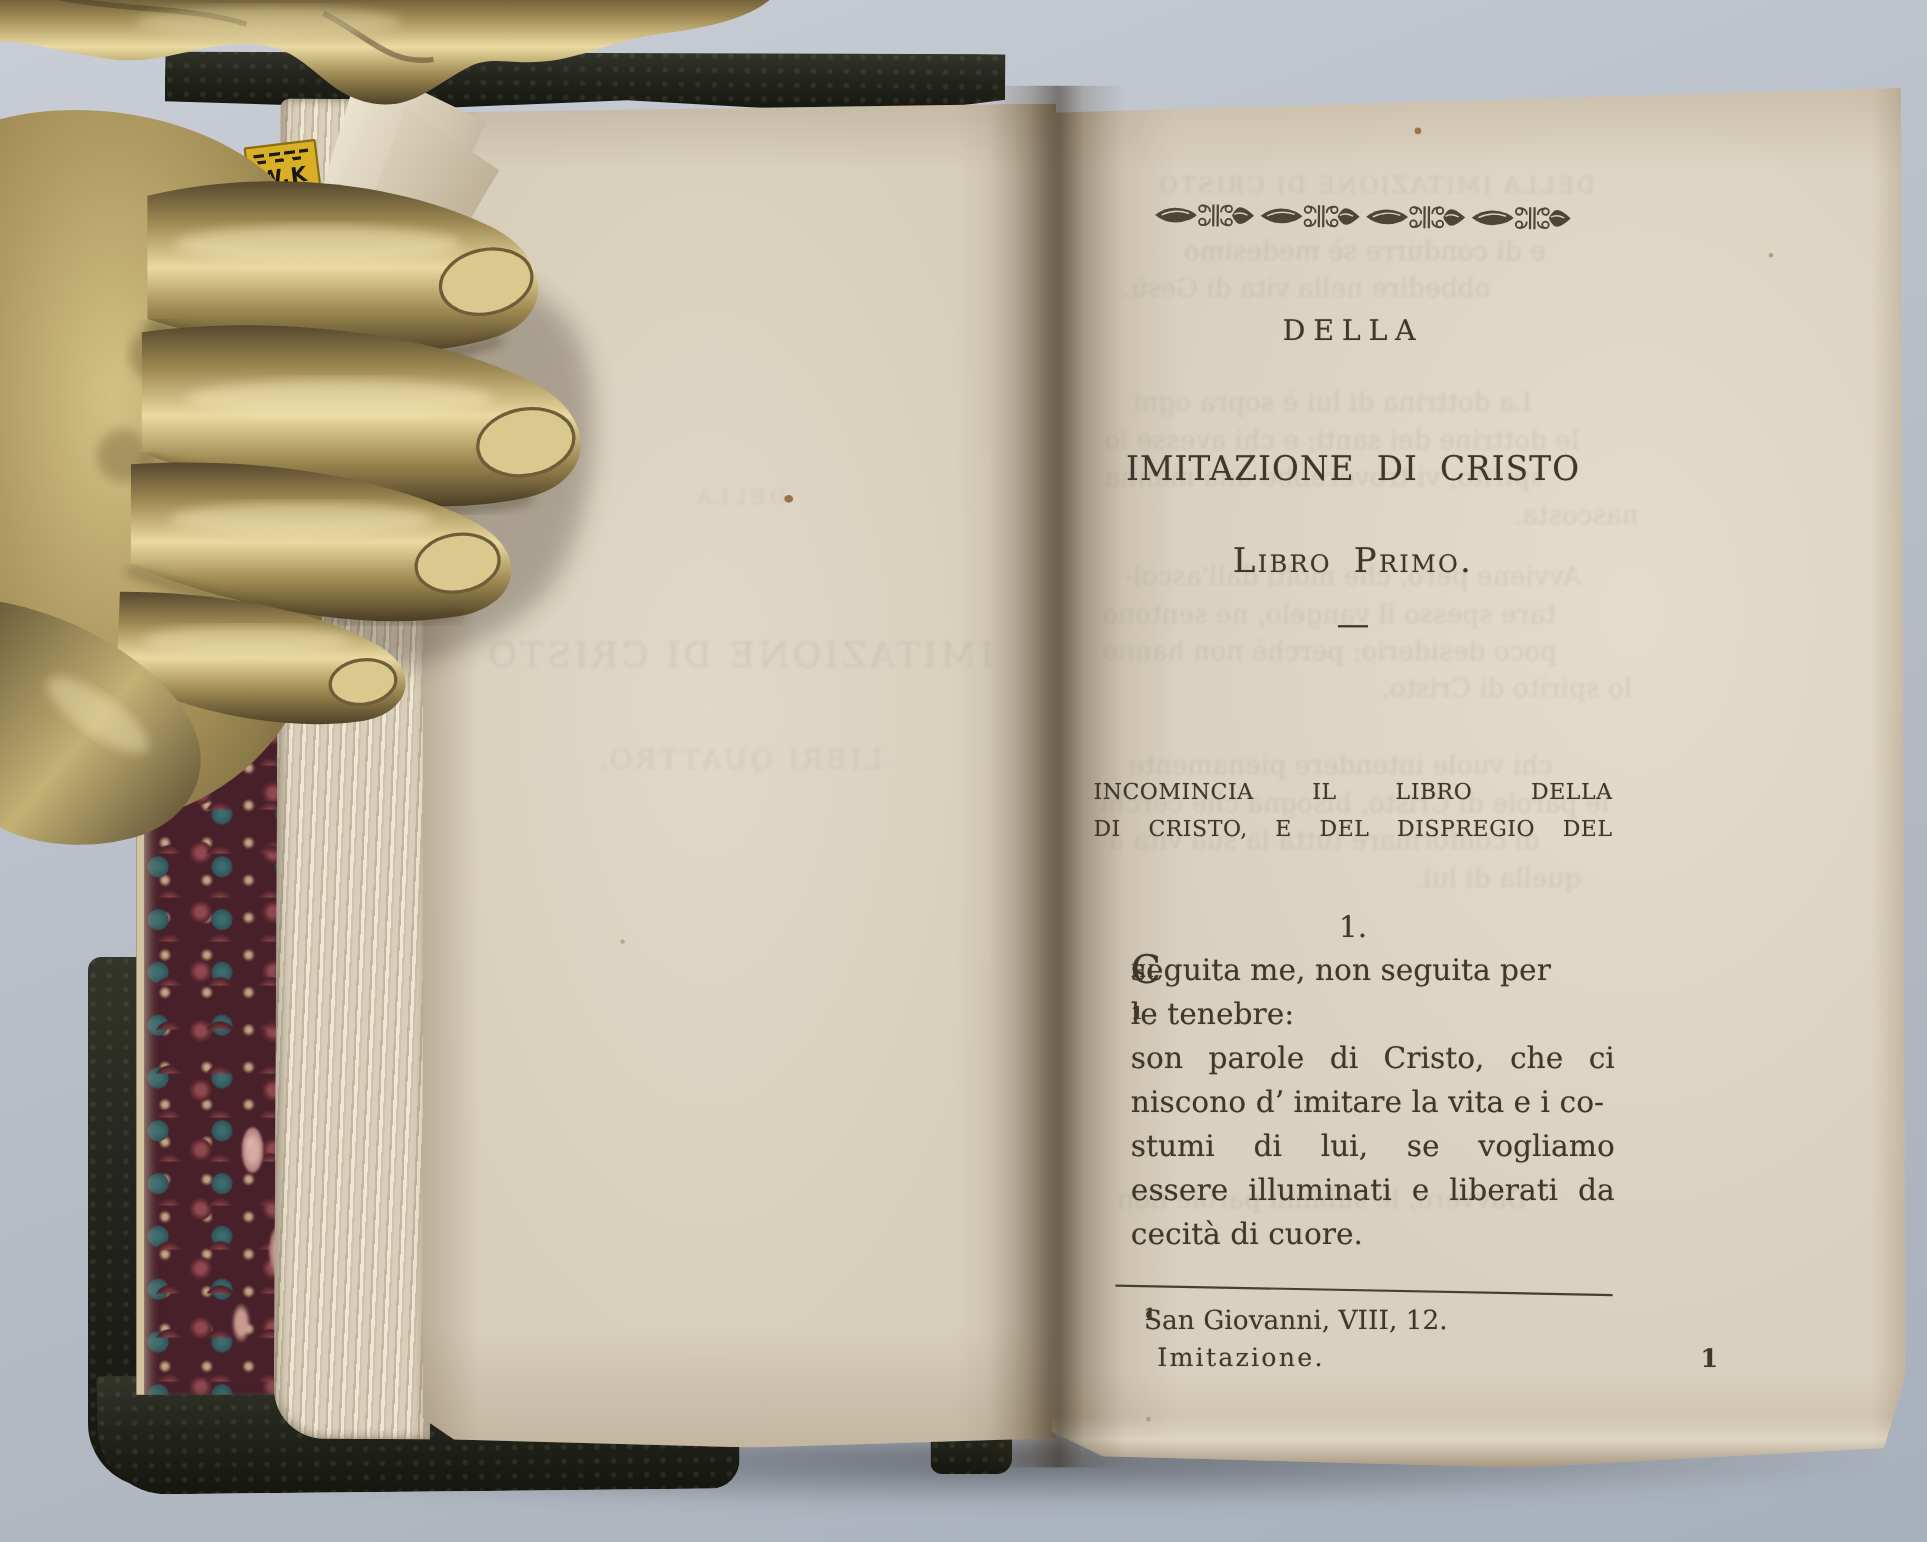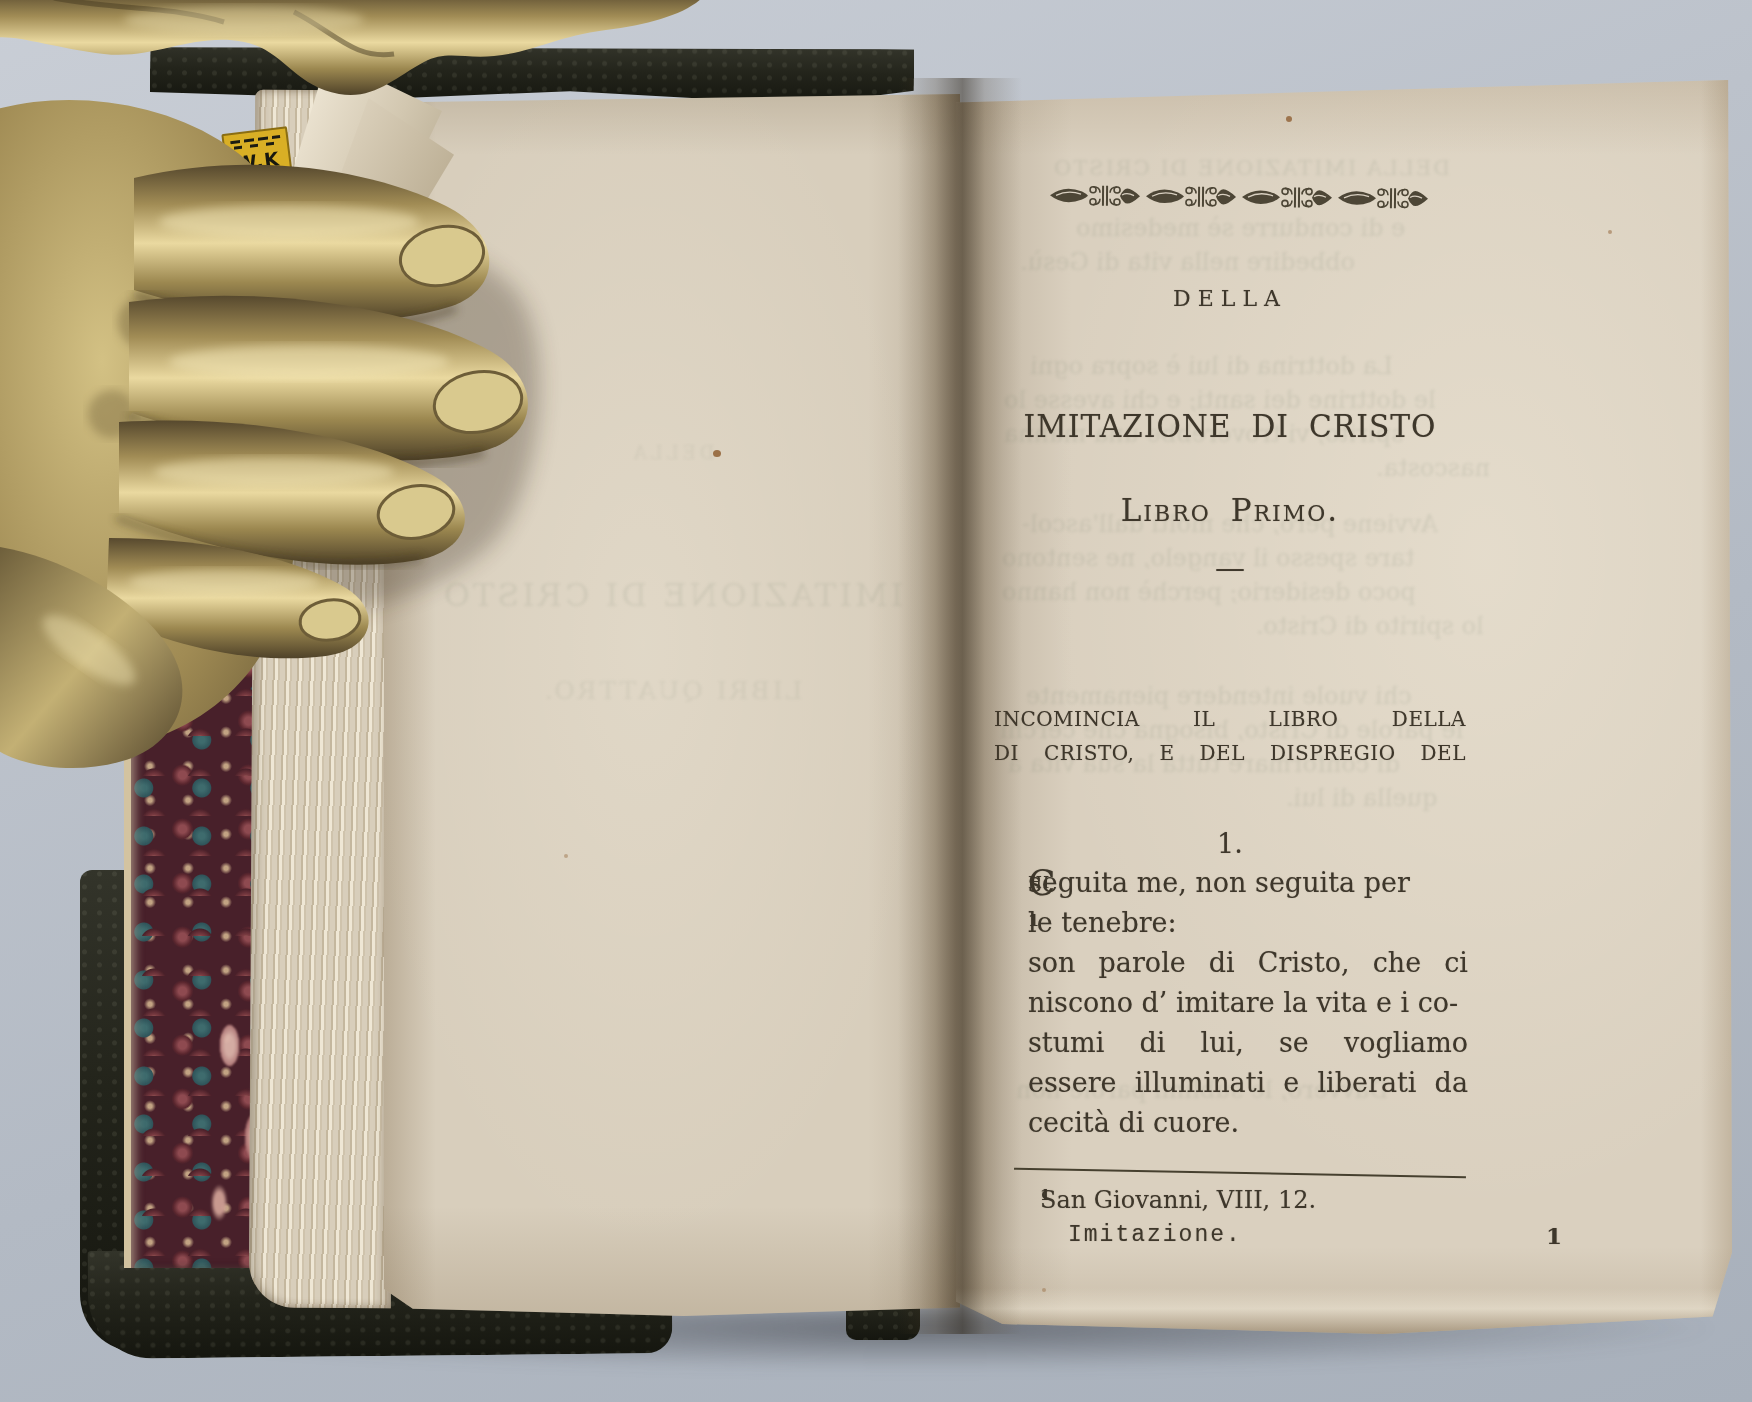--- a/index.html
+++ b/index.html
@@ -95,21 +95,21 @@
 
   
   .ghost{white-space:nowrap;transform:scaleX(-1);filter:blur(1.6px);opacity:.15;color:#6d7a66;z-index:1;}
   .lp-ghost{width:100%;text-align:center;left:0;}
 
   
   .rp-content{left:0;top:0;width:100%;height:100%;z-index:3;color:#3e372b;
     text-shadow:0 0 1px rgba(62,55,43,.35);}
   .head-col{left:28px;width:492px;text-align:center;}
   .ornament-wrap{left:92px;top:100px;width:384px;height:36px;transform:rotate(.5deg);}
-  .t-della{top:206px;font-size:22px;letter-spacing:7px;}
+  .t-della{top:206px;font-size:26px;letter-spacing:7px;}
   .t-main{top:328px;font-size:31px;letter-spacing:1px;word-spacing:10px;transform:scaleX(.96);}
   .t-libro{top:412px;font-size:31px;font-variant:small-caps;letter-spacing:2px;word-spacing:8px;}
   .t-dash{top:470px;font-size:30px;}
   .t-cap{top:558px;font-size:31px;font-variant:small-caps;letter-spacing:1px;}
   .subtitle{left:38px;top:622px;width:472px;font-size:20px;letter-spacing:.5px;word-spacing:5px;}
   .subtitle .sline{position:relative;display:block;height:34px;line-height:34px;overflow:hidden;}
   .subtitle .sline.just{text-align:justify;}
   .subtitle .sline.just::after{content:"";display:inline-block;width:100%;}
   .subtitle .sline.cent{text-align:center;word-spacing:9px;}
   .t-num{top:748px;font-size:27px;}
@@ -117,21 +117,21 @@
   .para .jline{position:relative;display:block;height:40px;line-height:38px;overflow:hidden;text-align:justify;}
   .para .jline::after{content:"";display:inline-block;width:100%;}
   .para .jline-last{position:relative;display:block;height:40px;line-height:38px;}
   .pcap{font-size:36px;}
   .psmallcap{font-size:16px;letter-spacing:1px;}
   .noteref{font-size:16px;font-weight:bold;position:relative;top:-2px;}
   .fn-rule{left:58px;top:1092px;width:452px;height:2px;background:#46402f;transform:rotate(1.1deg);}
   .footnote{left:84px;top:1106px;font-size:24px;white-space:nowrap;}
   .footnote sup{font-size:15px;font-weight:bold;}
   .sig-row{left:60px;top:1142px;width:570px;height:34px;font-size:23px;}
-  .sig{left:52px;top:0;letter-spacing:2px;position:absolute;font-family:Liberation Mono, monospace;}
+  .sig{left:36px;top:0;letter-spacing:2px;position:absolute;}
   .pageno{left:530px;top:0;position:absolute;font-weight:bold;}
 
   .speck{border-radius:50%;background:#8f5f33;}
 
   
   .hand{left:-6px;top:-10px;z-index:9;pointer-events:none;}
 </style>
 </head>
 <body>
 

